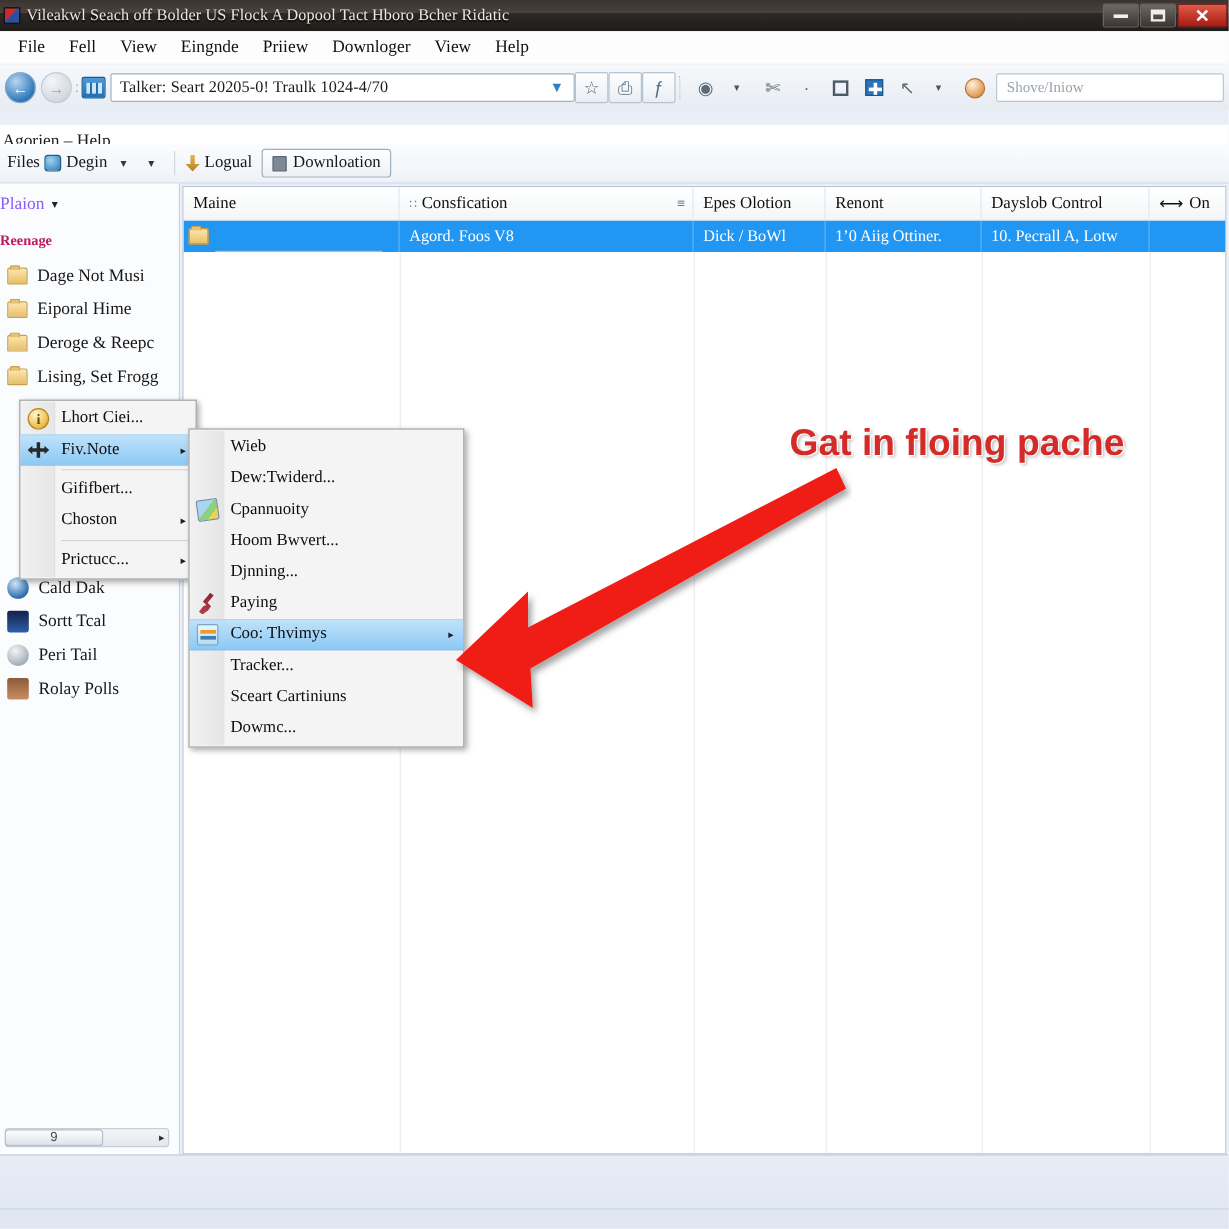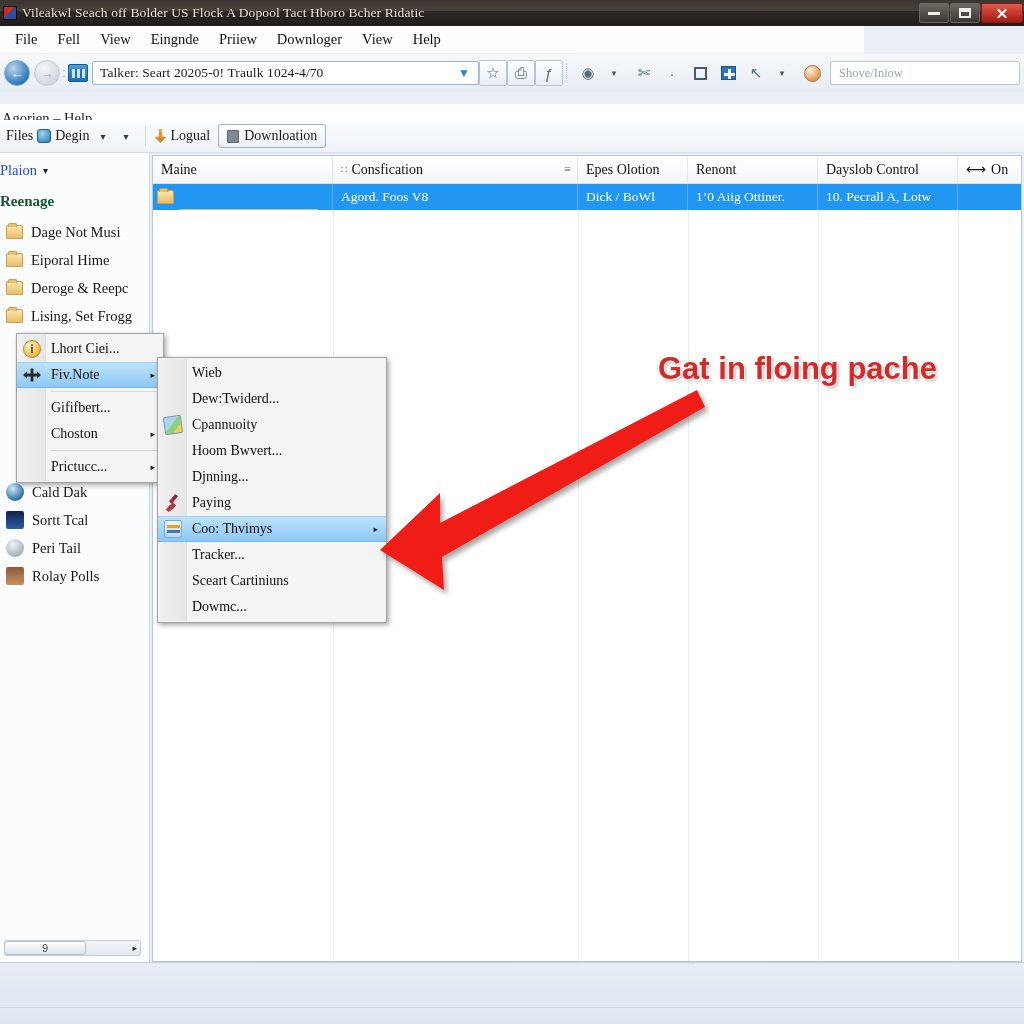--- a/index.html
+++ b/index.html
@@ -46,21 +46,21 @@
     width: 42px;
     background: linear-gradient(to bottom,#e05a4a,#a81b12);
     border-color: #8d1a12;
   }
   .wbtn .g-min { width: 12px; height: 3px; background: #f2eeea; }
   .wbtn .g-max { width: 12px; height: 10px; border: 2px solid #f2eeea; border-top-width: 4px; }
   .wbtn .g-close { color:#fff; font-size: 15px; line-height: 15px; font-weight: bold;}
 
   
   .menubar {
-    position: absolute; left: 0; top: 26px; width: 864px; height: 28px;
+    position: absolute; left: 0; top: 26px; width: 1024px; height: 28px;
     background: #fdfdfd;
     display: flex; align-items: center; padding-left: 6px; gap: 2px;
     border-bottom: 1px solid #f0f0f0;
   }
   .menubar .mi {
     font-size: 14.5px; color: #101010; padding: 2px 9px;
     font-family: "Liberation Serif", serif;
     white-space: nowrap;
   }
 
@@ -167,24 +167,24 @@
   .cmdbtn .fl { width:12px;height:13px;background:#7d8a96;border:1px solid #5c6771;border-radius:1px;}
 
   
   .sidebar {
     position: absolute; left: 0; top: 153px; width: 150px; bottom: 62px;
     background: #fbfcfe;
     border-right: 1px solid #ccd6e0;
     overflow: hidden;
   }
   .sb-head { display:flex; align-items:center; height: 34px; padding-left: 0px; }
-  .sb-head .t { font-size: 14.5px; color:#1d4ed8; font-family:"Liberation Serif",serif;}
+  .sb-head .t { font-size: 14.5px; color:#8b5cf6; font-family:"Liberation Serif",serif;}
   .sb-head .a { font-size: 10px; margin-left:6px; color:#222;}
   .sb-group {
-    font-size: 15px; font-weight: bold; color:#14532d; padding: 6px 0 8px 0;
+    font-size: 12px; font-weight: bold; color:#be185d; padding: 6px 0 8px 0;
     font-family:"Liberation Serif",serif;
   }
   .sb-row {
     display:flex; align-items:center; gap:8px; height: 28px; padding-left: 6px;
   }
   .sb-row .lbl { font-size: 14.5px; color:#161616; font-family:"Liberation Serif",serif; white-space:nowrap;text-align:center;}
   .folder {
     width:17px;height:14px;flex:none;border-radius:2px 2px 1px 1px;
     background: linear-gradient(to bottom,#fde6b0,#e8bf66);
     border:1px solid #c79f4f; position:relative;

